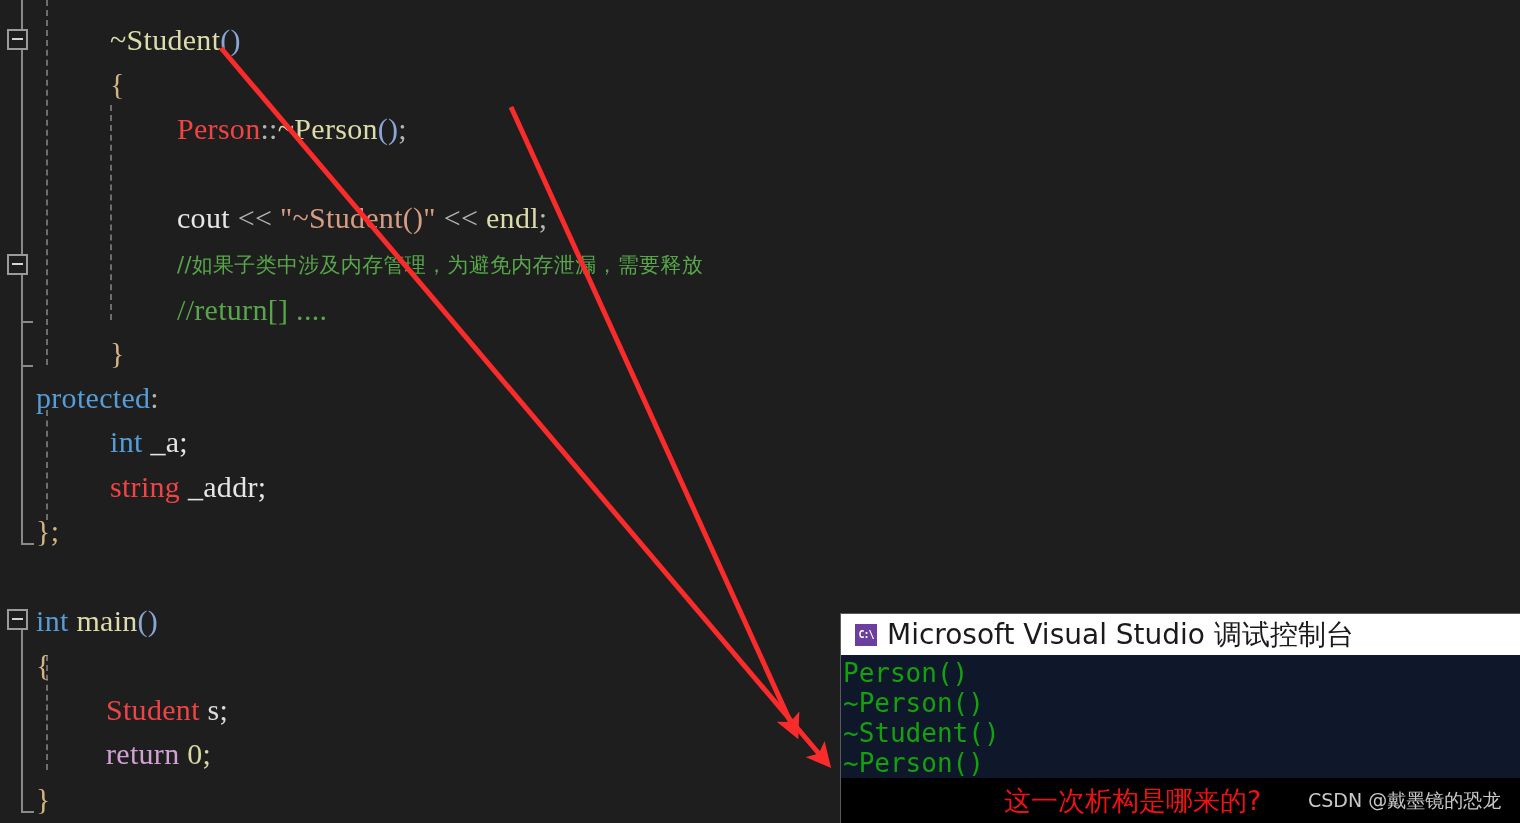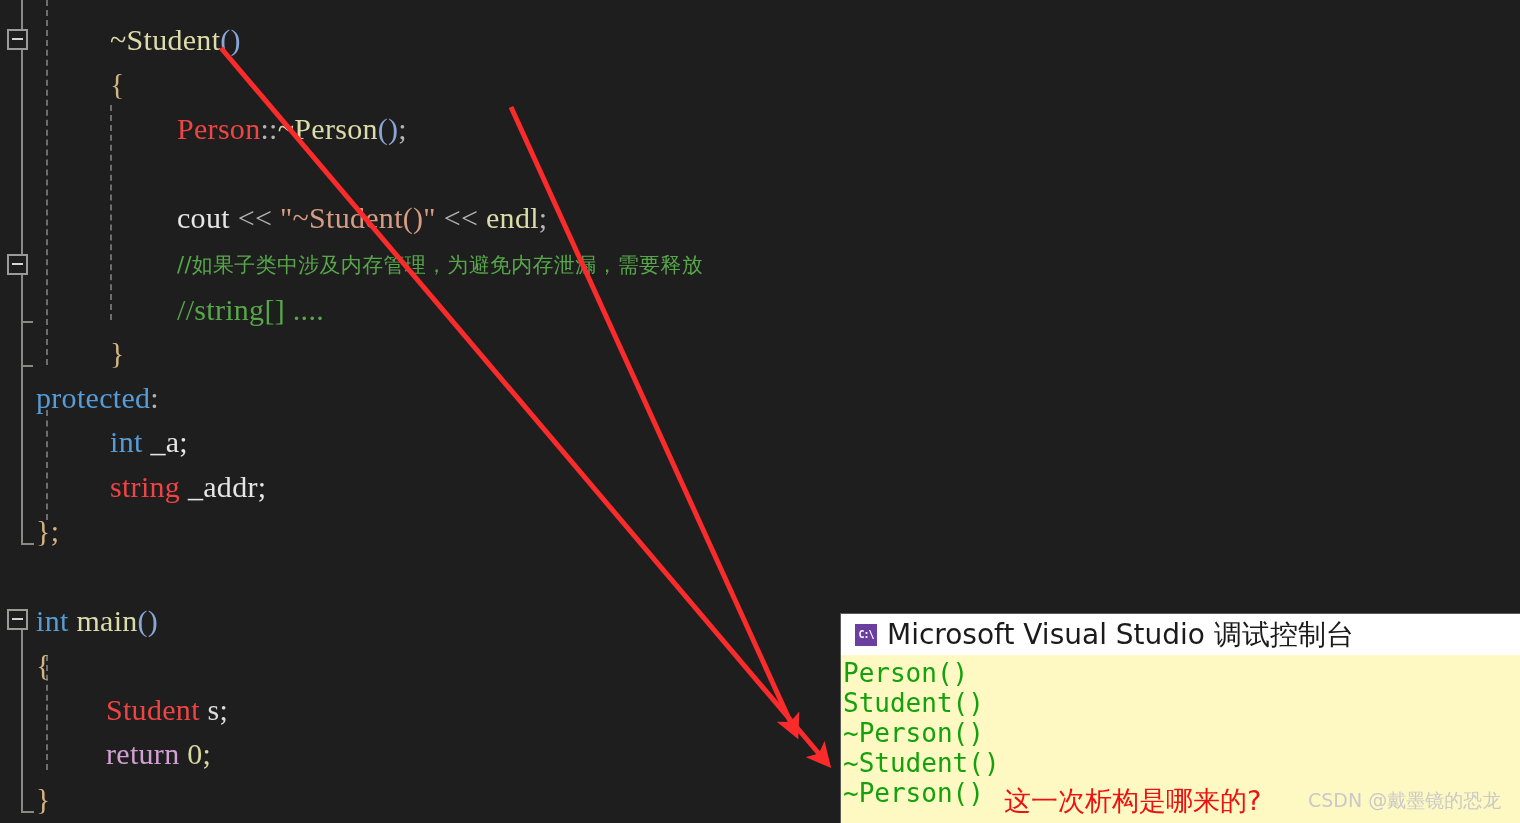--- a/index.html
+++ b/index.html
@@ -77,21 +77,21 @@
     width: 22px; height: 22px; background: #6b3fa0;
     display: flex; align-items: center; justify-content: center;
     font-family: "DejaVu Sans Mono", monospace; font-size: 10px; color: #ffffff; font-weight: bold;
     letter-spacing: -1px;
   }
   .console-title-text {
     font-family: "DejaVu Sans", "Liberation Sans", sans-serif;
     font-size: 28px; color: #1b1b1b;
   }
   .console-body {
-    position: relative; background: #fef9c3; height: 169px;
+    position: relative; background: #0f172a; height: 123px;
     padding: 3px 0 16px 2px;
   }
   .console-line {
     font-family: "DejaVu Sans Mono", "Liberation Mono", monospace;
     font-size: 26px; line-height: 30px; color: #13a10e; white-space: pre;
   }
   .console-note {
     position: absolute; left: 163px; top: 128px;
     font-family: "DejaVu Sans", "Liberation Sans", sans-serif;
     font-size: 27px; color: #ee1111; white-space: pre;
@@ -146,21 +146,21 @@
       <div class="line" style="left:110px;top:18px;"><span class="t-fn">~Student</span><span class="t-paren">()</span></div>
 
       <div class="line" style="left:110px;top:62px;"><span class="t-brace">{</span></div>
 
       <div class="line" style="left:177px;top:107px;"><span class="t-type">Person</span><span class="t-op">::</span><span class="t-fn">~Person</span><span class="t-paren">()</span><span class="t-op">;</span></div>
 
       <div class="line" style="left:177px;top:196px;"><span class="t-id">cout</span><span> </span><span class="t-op">&lt;&lt;</span><span> </span><span class="t-str">"~Student()"</span><span> </span><span class="t-op">&lt;&lt;</span><span> </span><span class="t-fn">endl</span><span class="t-op">;</span></div>
 
       <div class="line cjk t-cmt" style="left:177px;top:243px;">//如果子类中涉及内存管理，为避免内存泄漏，需要释放</div>
 
-      <div class="line t-cmt" style="left:177px;top:288px;">//string[] ....</div>
+      <div class="line t-cmt" style="left:177px;top:288px;">//return[] ....</div>
 
       <div class="line" style="left:110px;top:331px;"><span class="t-brace">}</span></div>
 
       <div class="line" style="left:36px;top:376px;"><span class="t-kw">protected</span><span class="t-op">:</span></div>
 
       <div class="line" style="left:110px;top:420px;"><span class="t-kw">int</span><span> </span><span class="t-id">_a;</span></div>
 
       <div class="line" style="left:110px;top:465px;"><span class="t-type">string</span><span> </span><span class="t-id">_addr;</span></div>
 
       <div class="line" style="left:36px;top:509px;"><span class="t-brace">};</span></div>
@@ -178,21 +178,20 @@
     </div>
   </div>
 
   <div class="console-win">
     <div class="console-title">
       <span class="console-icon">C:\</span>
       <span class="console-title-text">Microsoft Visual Studio 调试控制台</span>
     </div>
     <div class="console-body">
       <div class="console-line">Person()</div>
-      <div class="console-line">Student()</div>
       <div class="console-line">~Person()</div>
       <div class="console-line">~Student()</div>
       <div class="console-line">~Person()</div>
       <div class="console-note">这一次析构是哪来的?</div>
     </div>
   </div>
 
   <div class="watermark">CSDN @戴墨镜的恐龙</div>
 
   <svg class="arrows" viewBox="0 0 1520 823" width="1520" height="823">

